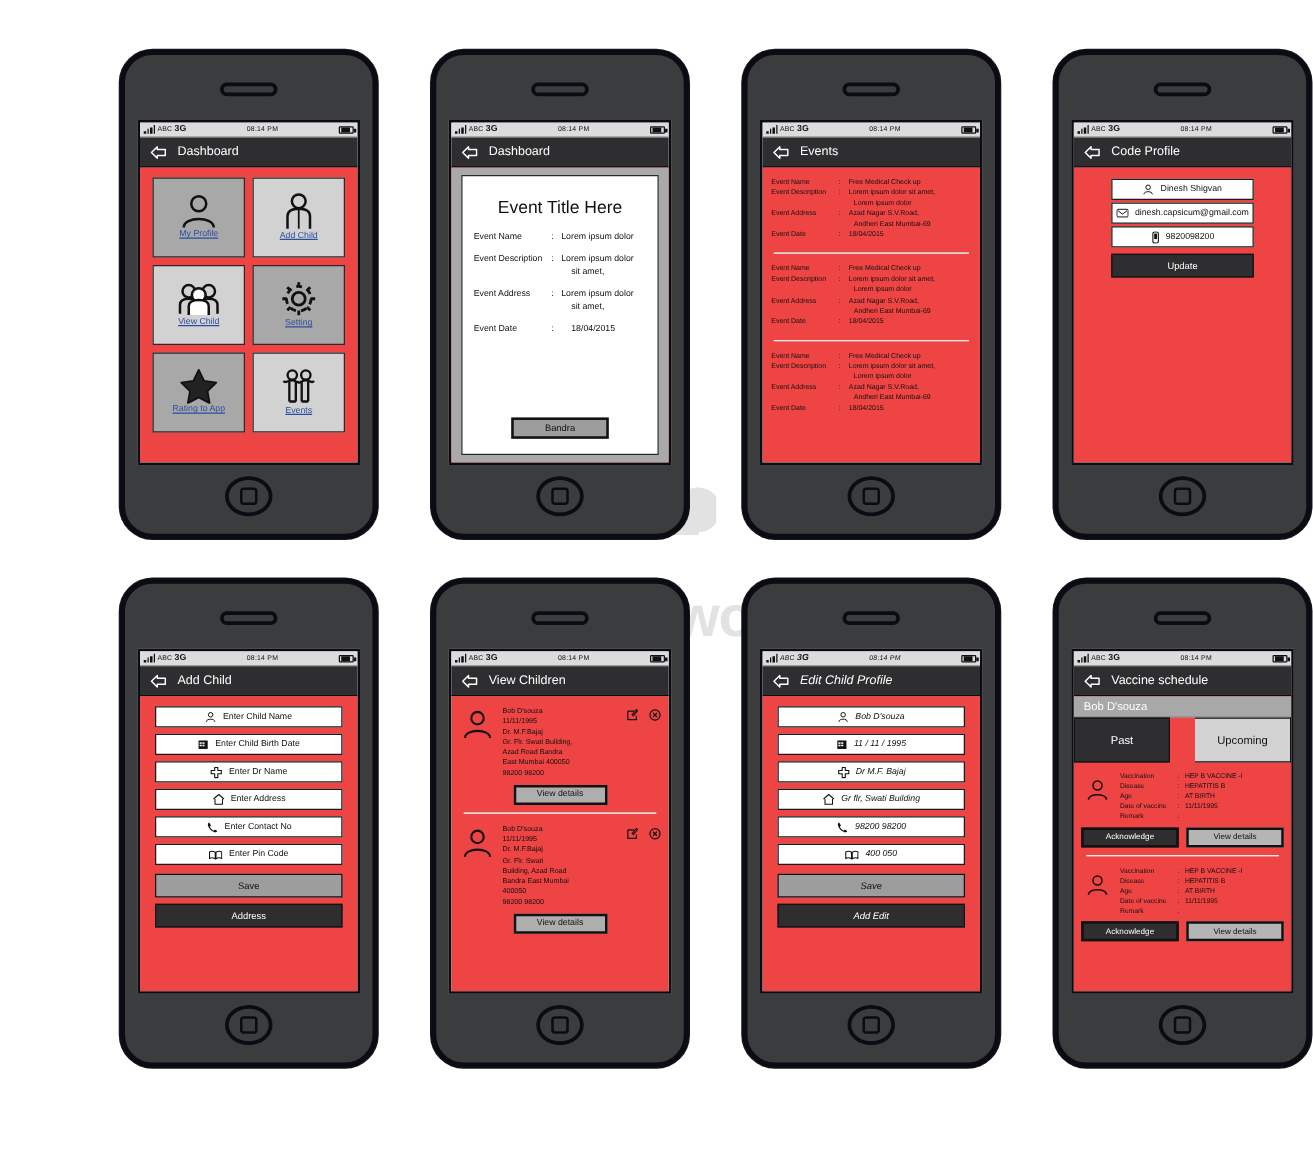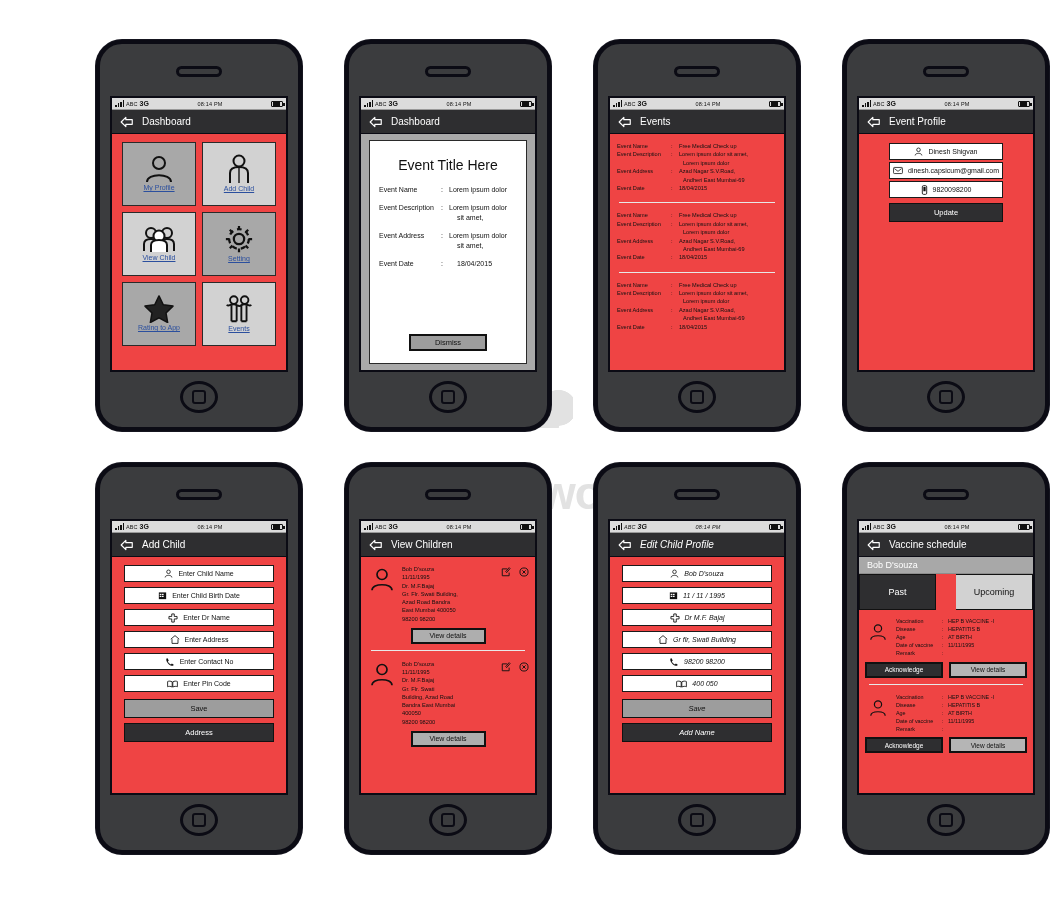--- a/index.html
+++ b/index.html
@@ -495,21 +495,21 @@
                 <span class="m-value"><span>Lorem ipsum dolor</span><span class="ind">sit amet,</span></span>
               </div>
 
               <div class="m-row">
                 <span class="m-label">Event Date</span>
                 <span class="m-colon">:</span>
                 <span class="m-value" style="padding-left:8px">18/04/2015</span>
               </div>
 
             </div>
-            <div class="dismiss-btn">Dismiss</div>
+            <div class="dismiss-btn">Bandra</div>
           </div>
         </div>
       </div>
     </div>
   </div>
 
   <div class="phone" style="left:546px; top:40px;">
     <div class="speaker"></div>
     <div class="home">
         <i></i>
@@ -640,21 +640,21 @@
         <div class="sb-time">08:14 PM</div>
         <div class="sb-batt">
             <i></i>
           </div>
       </div>
 
       <div class="navbar">
         <svg class="back-icon" viewBox="0 0 24 20">
           <path d="M10 2 L2 10 L10 18 L10 14 L21 14 L21 6 L10 6 Z" fill="none" stroke="#fff" stroke-width="2" stroke-linejoin="round"></path>
         </svg>
-        <span class="nav-title">Event Profile</span>
+        <span class="nav-title">Code Profile</span>
       </div>
 
       <div class="body">
         <div class="form">
 
           <div class="field">
             <svg class="fi" width="9" height="9" viewBox="0 0 16 16">
               <circle cx="8" cy="5" r="3.2" fill="none" stroke="#111" stroke-width="1.4"></circle>
               <path d="M2 15 C2 10 14 10 14 15" fill="none" stroke="#111" stroke-width="1.4"></path>
             </svg>
@@ -948,21 +948,21 @@
           </div>
 
           <div class="field">
             <svg class="fi" width="11" height="8" viewBox="0 0 18 12">
               <path d="M1 2 C3 1 6 1 8.5 2.5 L8.5 11 C6 9.5 3 9.5 1 10.5 Z M17 2 C15 1 12 1 9.5 2.5 L9.5 11 C12 9.5 15 9.5 17 10.5 Z" fill="none" stroke="#111" stroke-width="1.4"></path>
             </svg>
             <span>400 050</span>
           </div>
 
           <div class="btn grey tall" style="margin-top:2px;">Save</div>
-          <div class="btn dark tall">Add Name</div>
+          <div class="btn dark tall">Add Edit</div>
         </div>
       </div>
     </div>
   </div>
 
   <div class="phone" style="left:795px; top:463px;">
     <div class="speaker"></div>
     <div class="home">
         <i></i>
       </div>

